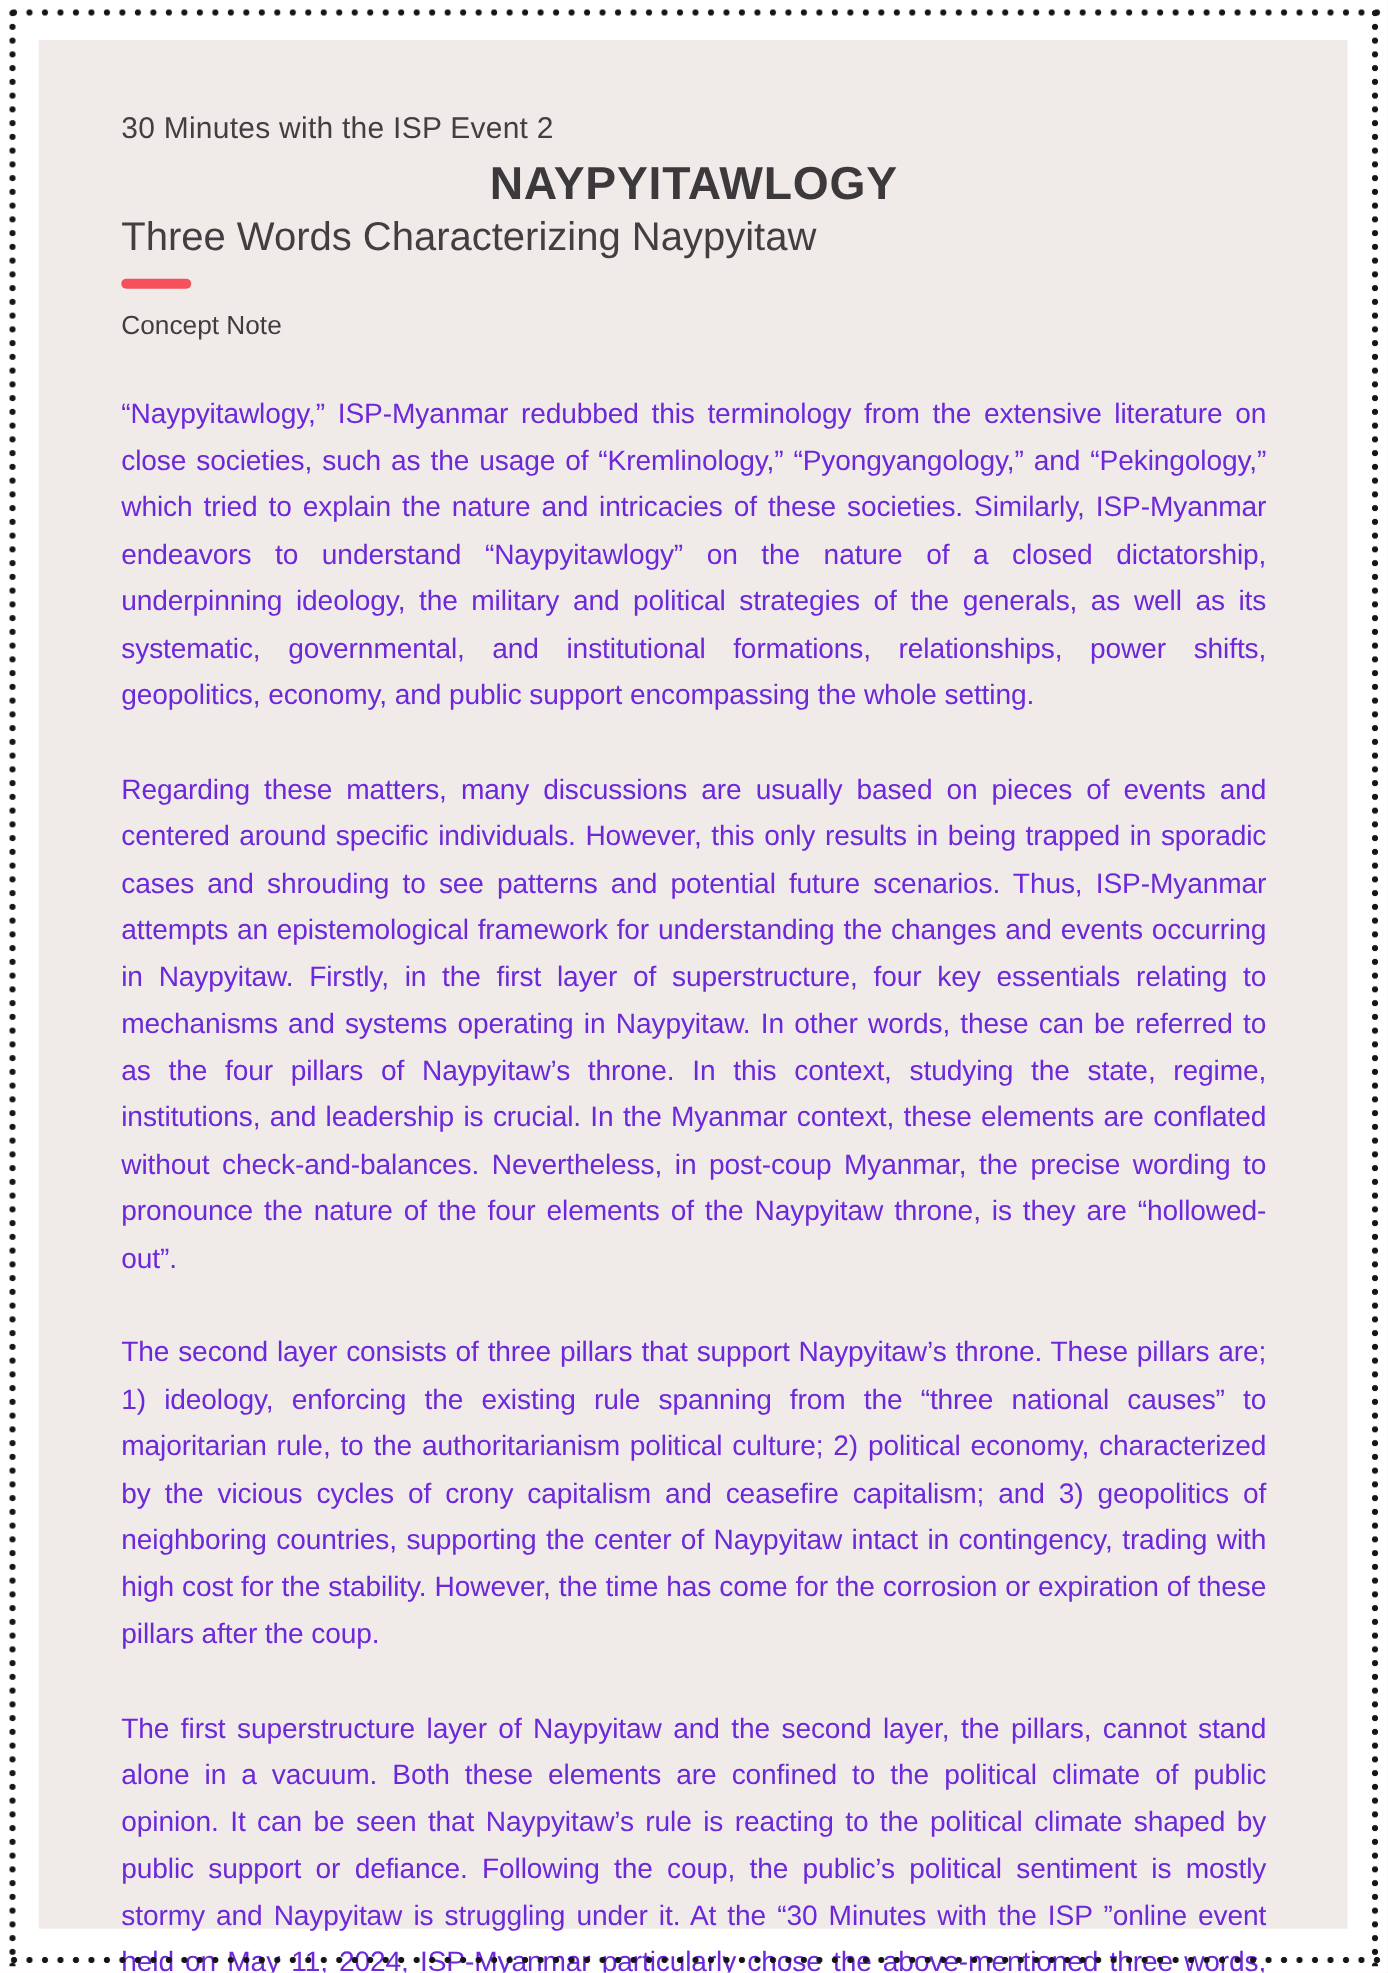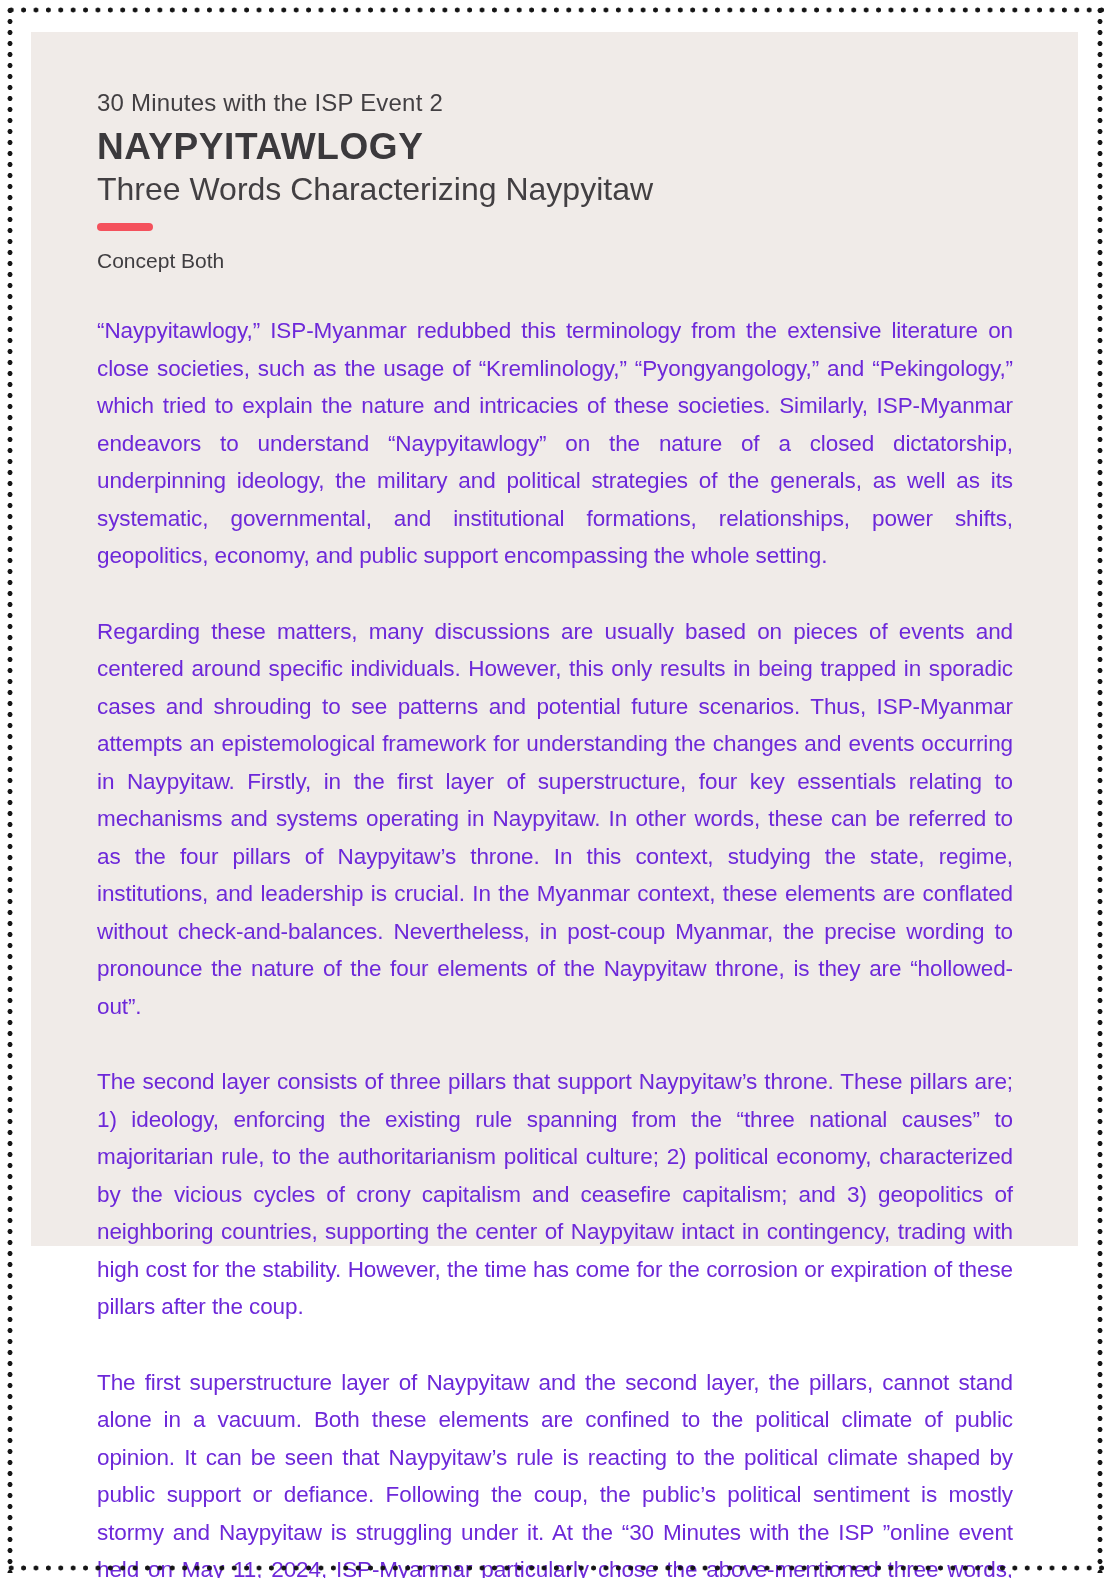--- a/index.html
+++ b/index.html
@@ -30,38 +30,39 @@
     background: radial-gradient(circle, #161616 2.2px, transparent 2.8px) 50% 0 / 8px 11px repeat-y;
   }
   .dots-left { left: 6px; }
   .dots-right { right: 6px; }
 
   .card {
     position: absolute;
     left: 31px;
     top: 32px;
     width: 1047px;
-    height: 1214px;
+    height: 1511px;
     background: #f0ebe8;
     box-sizing: border-box;
     padding: 56px 65px 40px 66px;
   }
   .eyebrow {
     font-size: 24px;
     line-height: 30px;
     color: #423f42;
     letter-spacing: 0.2px;
   }
   .title {
     margin: 8px 0 0 0;
     font-size: 37px;
     line-height: 42px;
     font-weight: 700;
     color: #3b393c;
     letter-spacing: 0.6px;
+    text-align: center;
   }
   .subtitle {
     margin-top: 6px;
     font-size: 32px;
     line-height: 31px;
     color: #423f42;
   }
   .accent-bar {
     margin-top: 18px;
     width: 56px;
@@ -94,21 +95,21 @@
   <div class="dots dots-top"></div>
   <div class="dots dots-bottom"></div>
   <div class="dots dots-left"></div>
   <div class="dots dots-right"></div>
 
   <div class="card">
     <div class="eyebrow">30 Minutes with the ISP Event 2</div>
     <h1 class="title">NAYPYITAWLOGY</h1>
     <div class="subtitle">Three Words Characterizing Naypyitaw</div>
     <div class="accent-bar"></div>
-    <div class="section-label">Concept Both</div>
+    <div class="section-label">Concept Note</div>
     <div class="paragraphs">
         <p class="para"><span>“Naypyitawlogy,” ISP-Myanmar redubbed this terminology from the extensive literature on close societies, such as the usage of “Kremlinology,” “Pyongyangology,” and “Pekingology,” which tried to explain the nature and intricacies of these societies. Similarly, ISP-Myanmar endeavors to understand “Naypyitawlogy” on the nature of a closed dictatorship, underpinning ideology, the military and political strategies of the generals, as well as its systematic, governmental, and institutional formations, relationships, power shifts, geopolitics, economy, and public support encompassing the whole setting.</span></p>
         <p class="para"><span>Regarding these matters, many discussions are usually based on pieces of events and centered around specific individuals. However, this only results in being trapped in sporadic cases and shrouding to see patterns and potential future scenarios. Thus, ISP-Myanmar attempts an epistemological framework for understanding the changes and events occurring in Naypyitaw.  Firstly, in the first layer of superstructure, four key essentials relating to mechanisms and systems operating in Naypyitaw. In other words, these can be referred to as the four pillars of Naypyitaw’s throne.  In this context, studying the state, regime, institutions, and leadership is crucial. In the Myanmar context, these elements are conflated without check-and-balances. Nevertheless, in post-coup Myanmar, the precise wording to pronounce the nature of the four elements of the Naypyitaw throne, is they are “hollowed-out”.</span></p>
         <p class="para"><span>The second layer consists of three pillars that support Naypyitaw’s throne. These pillars are; 1) ideology, enforcing the existing rule spanning from the “three national causes” to majoritarian rule, to the authoritarianism political culture; 2) political economy, characterized by the vicious cycles of crony capitalism and ceasefire capitalism; and 3) geopolitics of neighboring countries, supporting the center of Naypyitaw intact in contingency, trading with high cost for the stability. However, the time has come for the corrosion or expiration of these pillars after the coup.</span></p>
         <p class="para"><span>The first superstructure layer of Naypyitaw and the second layer, the pillars, cannot stand alone in a vacuum. Both these elements are confined to the political climate of public opinion. It can be seen that Naypyitaw’s rule is reacting to the political climate shaped by public support or defiance. Following the coup, the public’s political sentiment is mostly stormy and Naypyitaw is struggling under it. At the </span><span class="italic">“30 Minutes with the ISP ”</span><span>online event held on May 11, 2024, ISP-Myanmar particularly chose the above-mentioned three words, “hollowed-out,” “corrosion,” and “stormy” to depict succinctly the picture of Naypyitaw to help fill the epistemic gap to comprehend Naypyitaw with a framework for further studies.</span></p>
       </div>
   </div>
 </div>
 
 </body></html>

